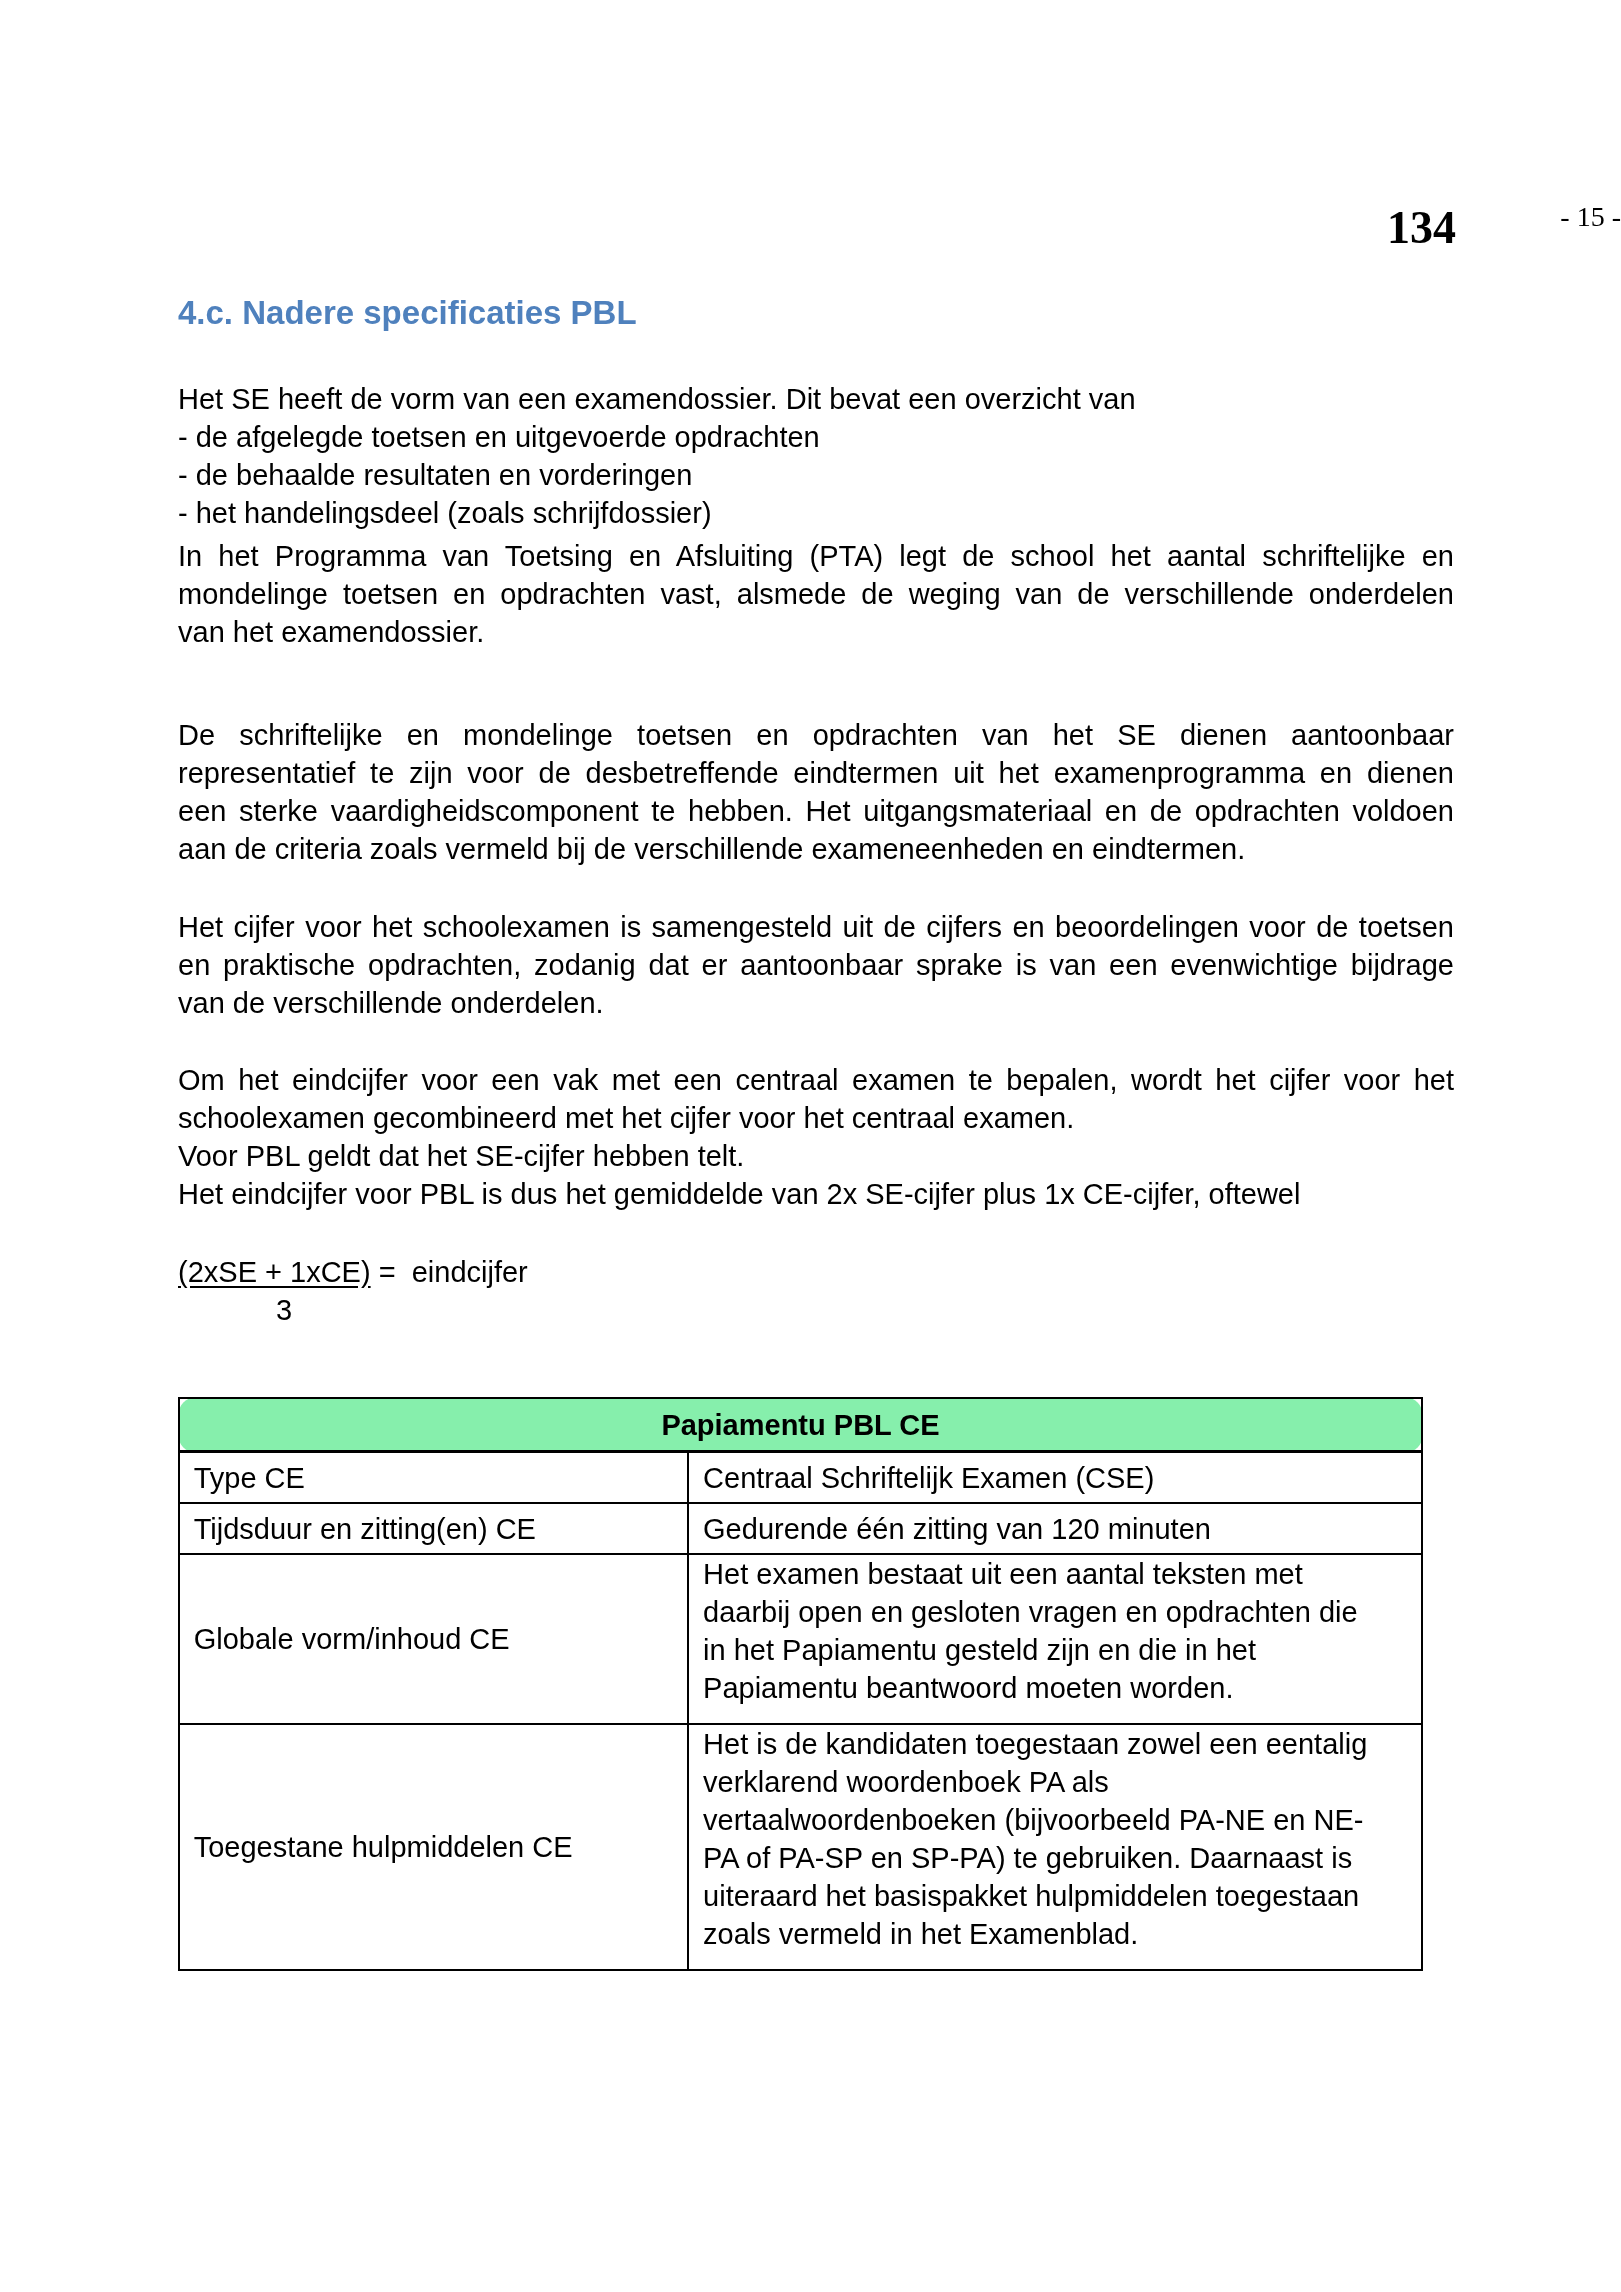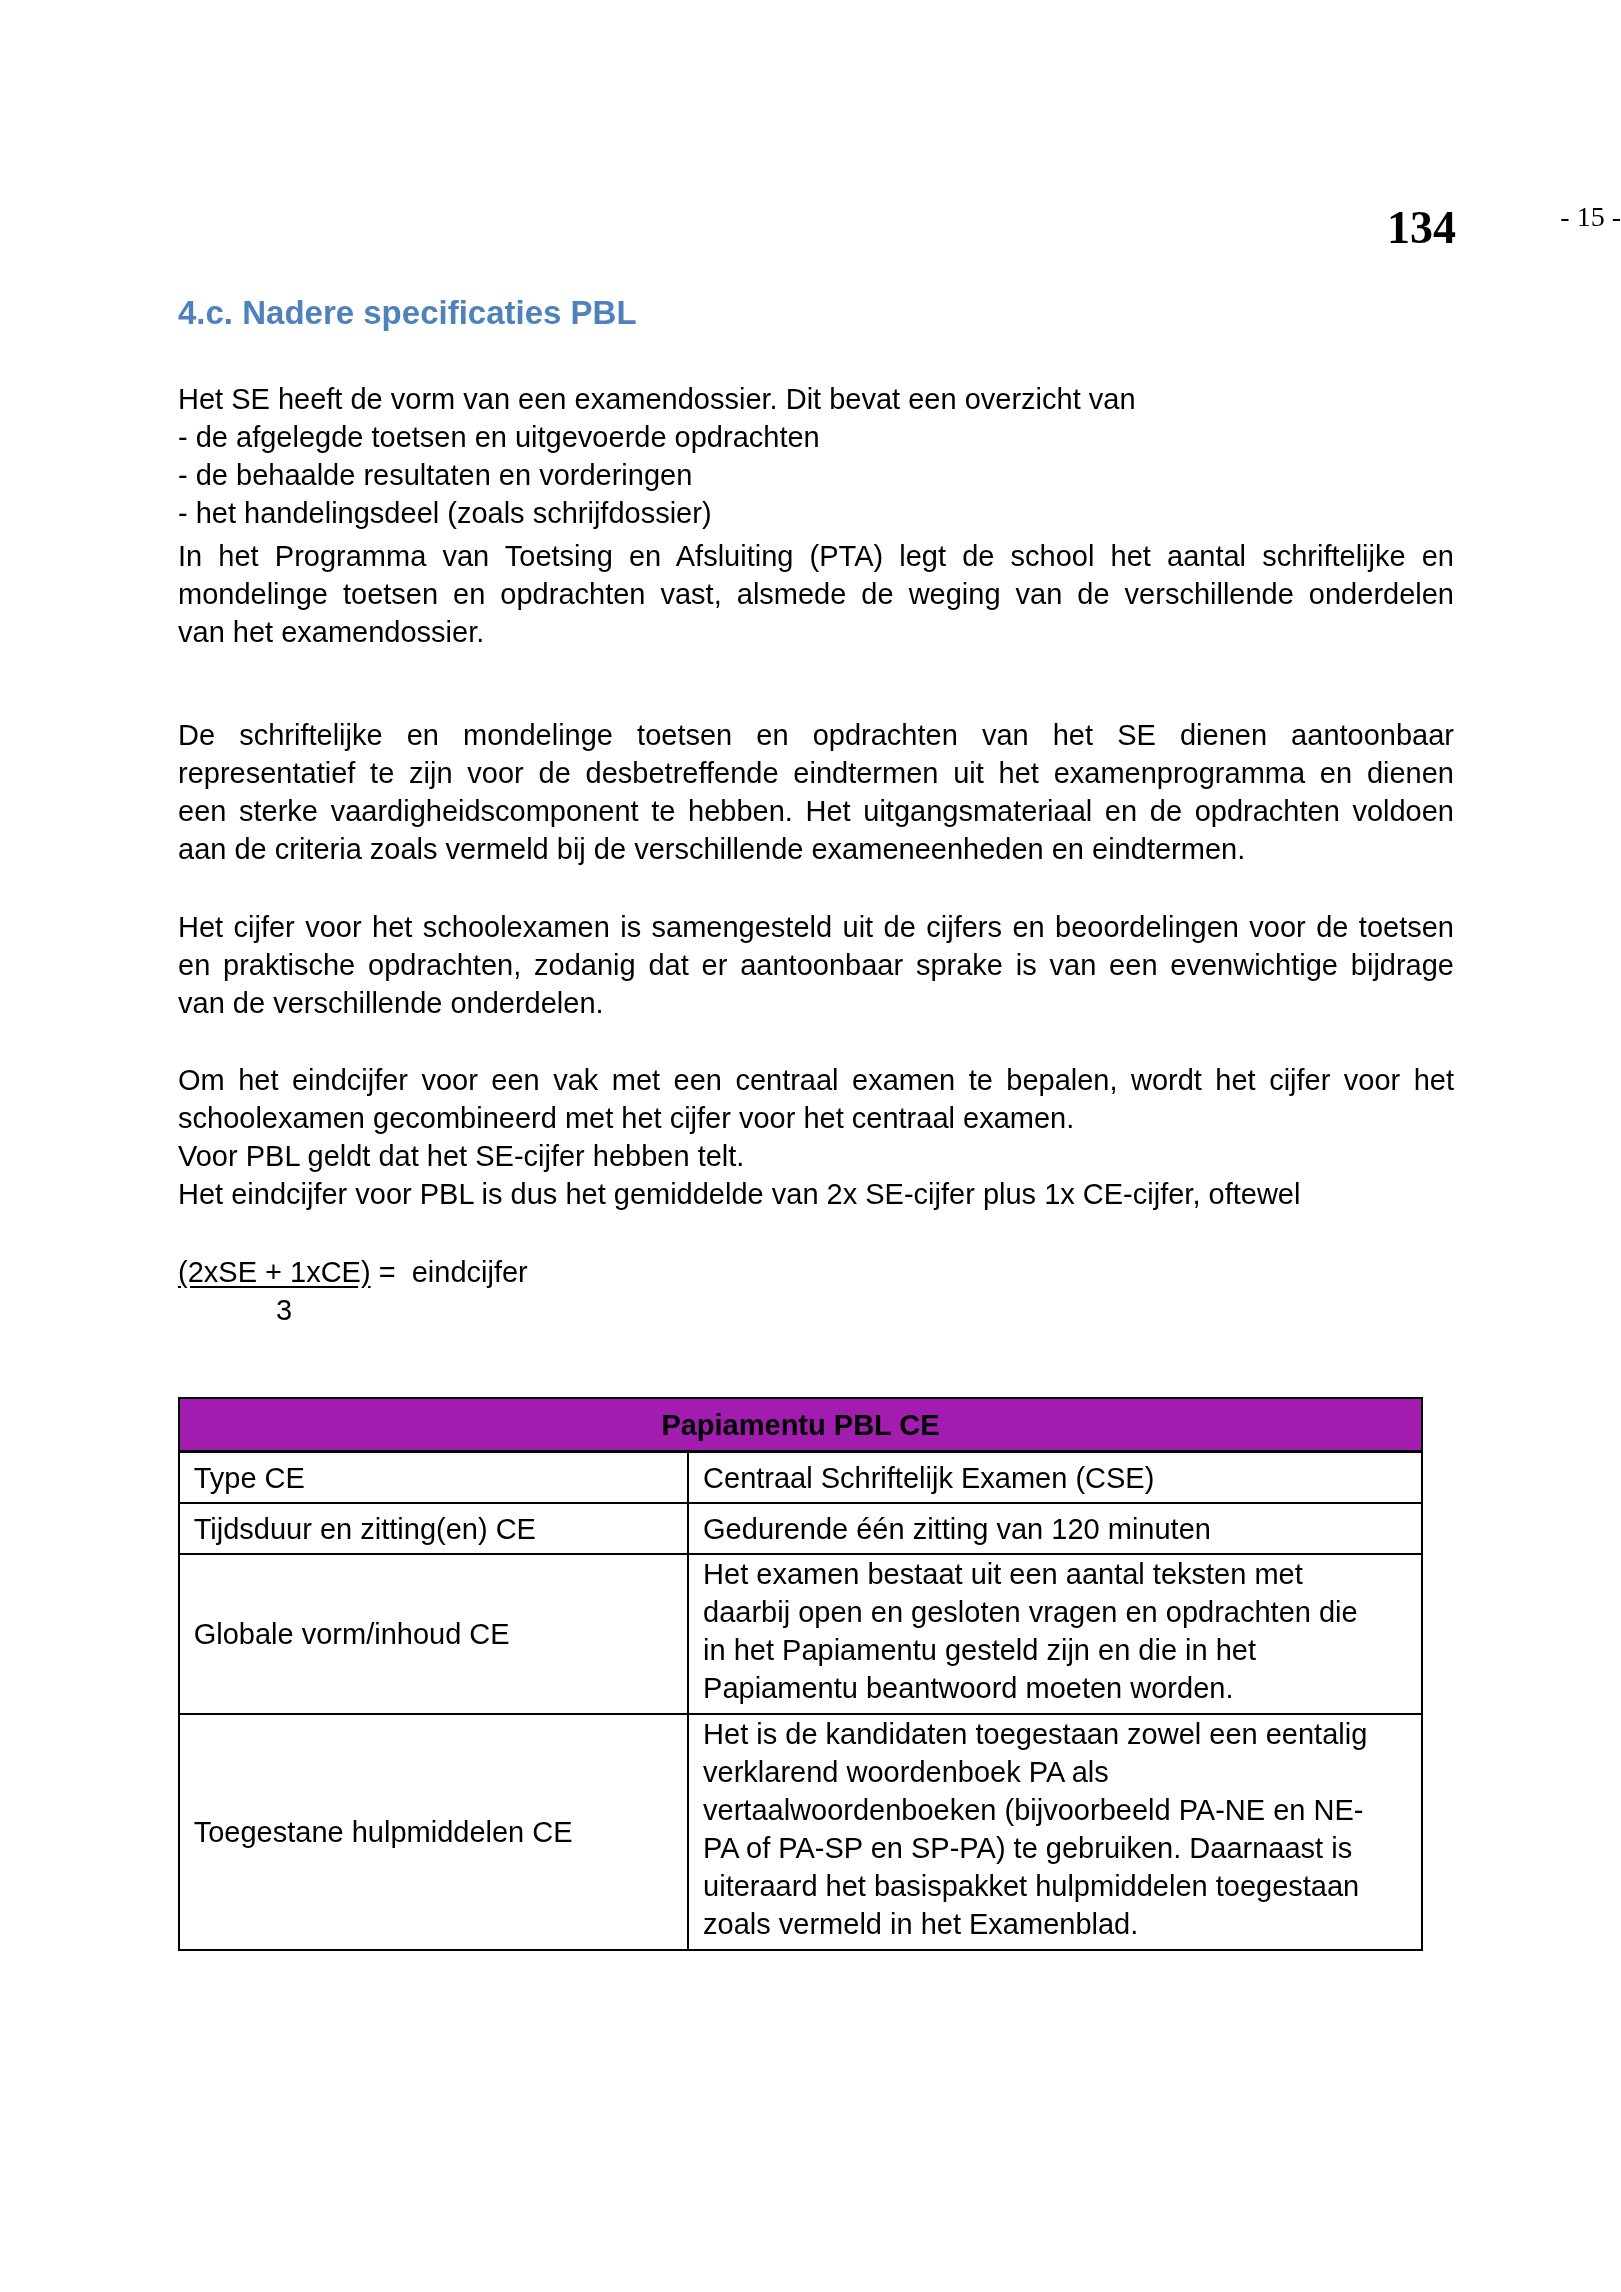--- a/index.html
+++ b/index.html
@@ -89,40 +89,41 @@
       line-height: 38px;
     }
     table.info-table th,
     table.info-table td {
       border: 2.9px solid #000000;
       vertical-align: middle;
       text-align: left;
       padding: 0 13.7px;
     }
     table.info-table th.table-title {
-      background: #a21caf;
+      background: #86efac;
       text-align: center;
       font-weight: bold;
       height: 51px;
       border-bottom-width: 3.9px;
+      border-radius: 15px;
     }
     table.info-table td.label-cell {
       width: 480px;
       border-right-width: 2px;
     }
     table.info-table td.value-cell {
       padding-left: 13.7px;
       padding-right: 9.8px;
     }
     table.info-table tr.row-short td {
       height: 49px;
     }
     table.info-table tr.row-tall td.value-cell {
       padding-top: 0;
-      padding-bottom: 6px;
+      padding-bottom: 16px;
     }
   </style>
 </head>
 <body>
 
 <div class="page-number">- 15 -</div>
 <div class="stamp-number">134</div>
 
 <h2 class="section-heading">4.c. Nadere specificaties PBL</h2>
 

